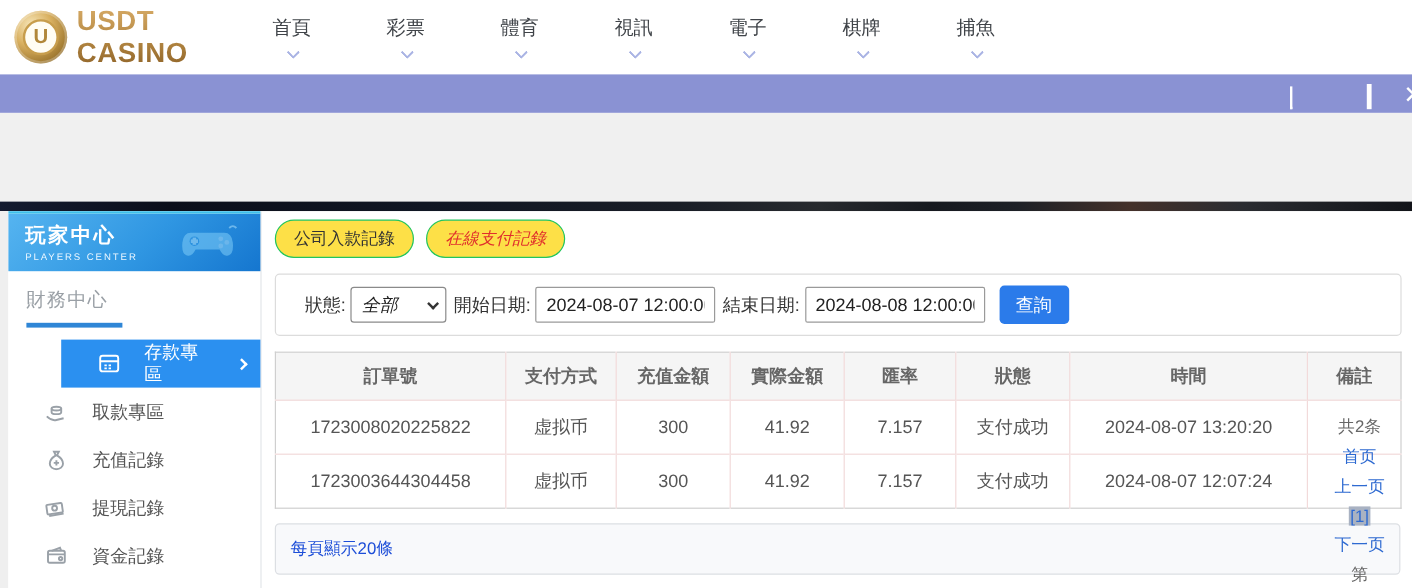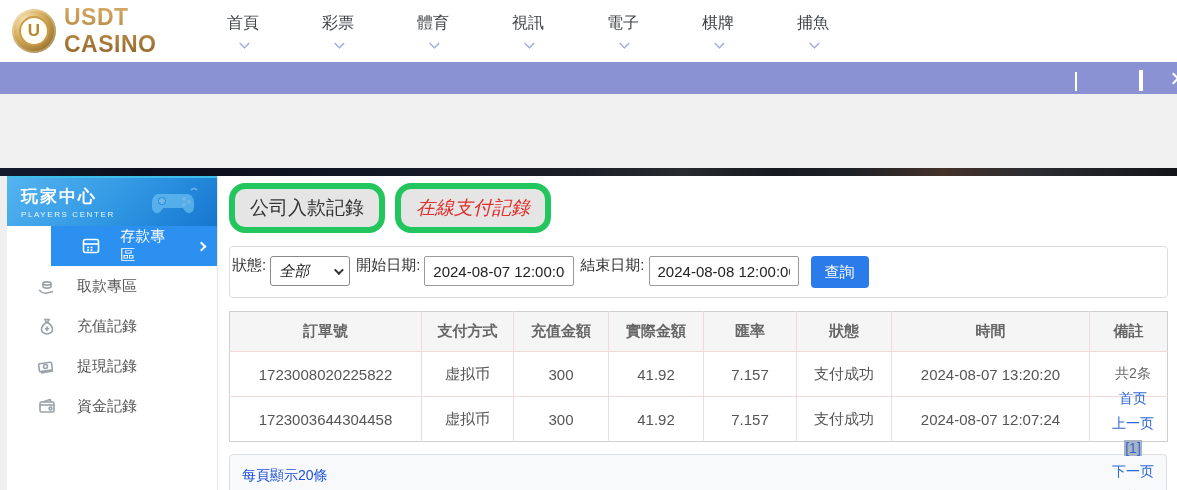--- a/index.html
+++ b/index.html
@@ -61,25 +61,25 @@
   .sb-item { height:40px; display:flex; align-items:center; padding:0 12px 0 30px; gap:20px; color:#555; font-size:15px; cursor:pointer; }
   .sb-item .mi { width:20px; height:20px; display:flex; align-items:center; justify-content:center; }
   .sb-item.active { background:#2b90f0; color:#fff;margin-left:44px; }
   .sb-item.active .arrow-r { margin-left:auto; width:7px; height:7px; border-right:2px solid #fff; border-top:2px solid #fff; transform:rotate(45deg); }
   .sb-item svg { stroke:#9aa1a8; fill:none; stroke-width:1.6; }
   .sb-item.active svg { stroke:#fff; }
 
   
   .content { flex:1; padding:7px 9px 0 11px; }
   .tabs { display:flex; gap:10px; margin-bottom:13px; }
-  .tab-pill { border:6px solid #22c55e; border-radius:16px; background:#e5e5e5; padding:6px 15px;
-    font-size:19px; color:#333; cursor:pointer; }
+  .tab-pill { border:1px solid #22c55e; border-radius:16px; background:#fde047; padding:6px 15px;
+    font-size:14px; color:#333; cursor:pointer; }
   .tab-pill.red { color:#e0302d;font-style:italic; }
 
-  .filter-box { border:1px solid #dcdcdc; border-radius:4px; padding:9px 2px; display:flex; align-items:flex-start; margin-bottom:13px; }
+  .filter-box { border:1px solid #dcdcdc; border-radius:4px; padding:9px 24px; display:flex; align-items:center; margin-bottom:13px; }
   .f-label { font-size:15px; color:#333; margin:0 4px 0 6px; white-space:nowrap; }
   .f-select { width:80px; height:30px; border:1px solid #8a8a8a; border-radius:3px; background:#fff;
     display:flex; align-items:center; justify-content:space-between; padding:0 8px; font-size:15px; color:#222; cursor:pointer;font-style:italic; }
   .f-select .sel-chev { width:7px; height:7px; border-right:2px solid #333; border-bottom:2px solid #333; transform:rotate(45deg) translateY(-2px); }
   .f-input { width:150px; height:30px; border:1px solid #9a9a9a; border-radius:2px; padding:0 8px; font-size:15px; color:#222;
     font-family:"Liberation Sans",sans-serif; }
   .btn-search { margin-left:12px; background:#2b7bea; color:#fff; border:none; border-radius:4px;
     height:32px; padding:0 14px; font-size:15px; cursor:pointer; }
 
   table.records { width:938px; border-collapse:collapse; table-layout:fixed; border:1px solid #cfcfcf;padding-left:32px; }
@@ -160,20 +160,24 @@
       <svg class="gamepad" width="54" height="34" viewBox="0 0 54 34">
         <path d="M10 8 Q4 8 3 16 Q2 26 7 27 Q11 28 14 22 L34 22 Q37 28 41 27 Q46 26 45 16 Q44 8 38 8 Z" fill="#7ecdf7"></path>
         <circle cx="13" cy="15" r="4" fill="#2f96e2"></circle>
           <rect x="11.5" y="12" width="3" height="6" fill="#aadffb"></rect>
           <rect x="10" y="13.5" width="6" height="3" fill="#aadffb"></rect>
         <circle cx="35" cy="13" r="2" fill="#aadffb"></circle>
           <circle cx="40" cy="16" r="2" fill="#aadffb"></circle>
           <circle cx="35" cy="19" r="2" fill="#aadffb"></circle>
         <path d="M42 4 q3 -3 6 0" stroke="#aadffb" stroke-width="1.5" fill="none"></path>
       </svg>
+    </div>
+    <div class="sb-section">
+      <div class="sb-section-label">財務中心</div>
+      <div class="sb-underline"></div>
     </div>
     <div class="sb-menu">
       <div class="sb-item active">
         <span class="mi">
           <svg width="18" height="18" viewBox="0 0 18 18">
               <rect x="1.5" y="2.5" width="15" height="13" rx="2"></rect>
               <line x1="1.5" y1="7" x2="16.5" y2="7"></line>
               <line x1="5" y1="10.5" x2="7" y2="10.5"></line>
               <line x1="8.5" y1="10.5" x2="10.5" y2="10.5"></line>
               <line x1="5" y1="13" x2="7" y2="13"></line>

